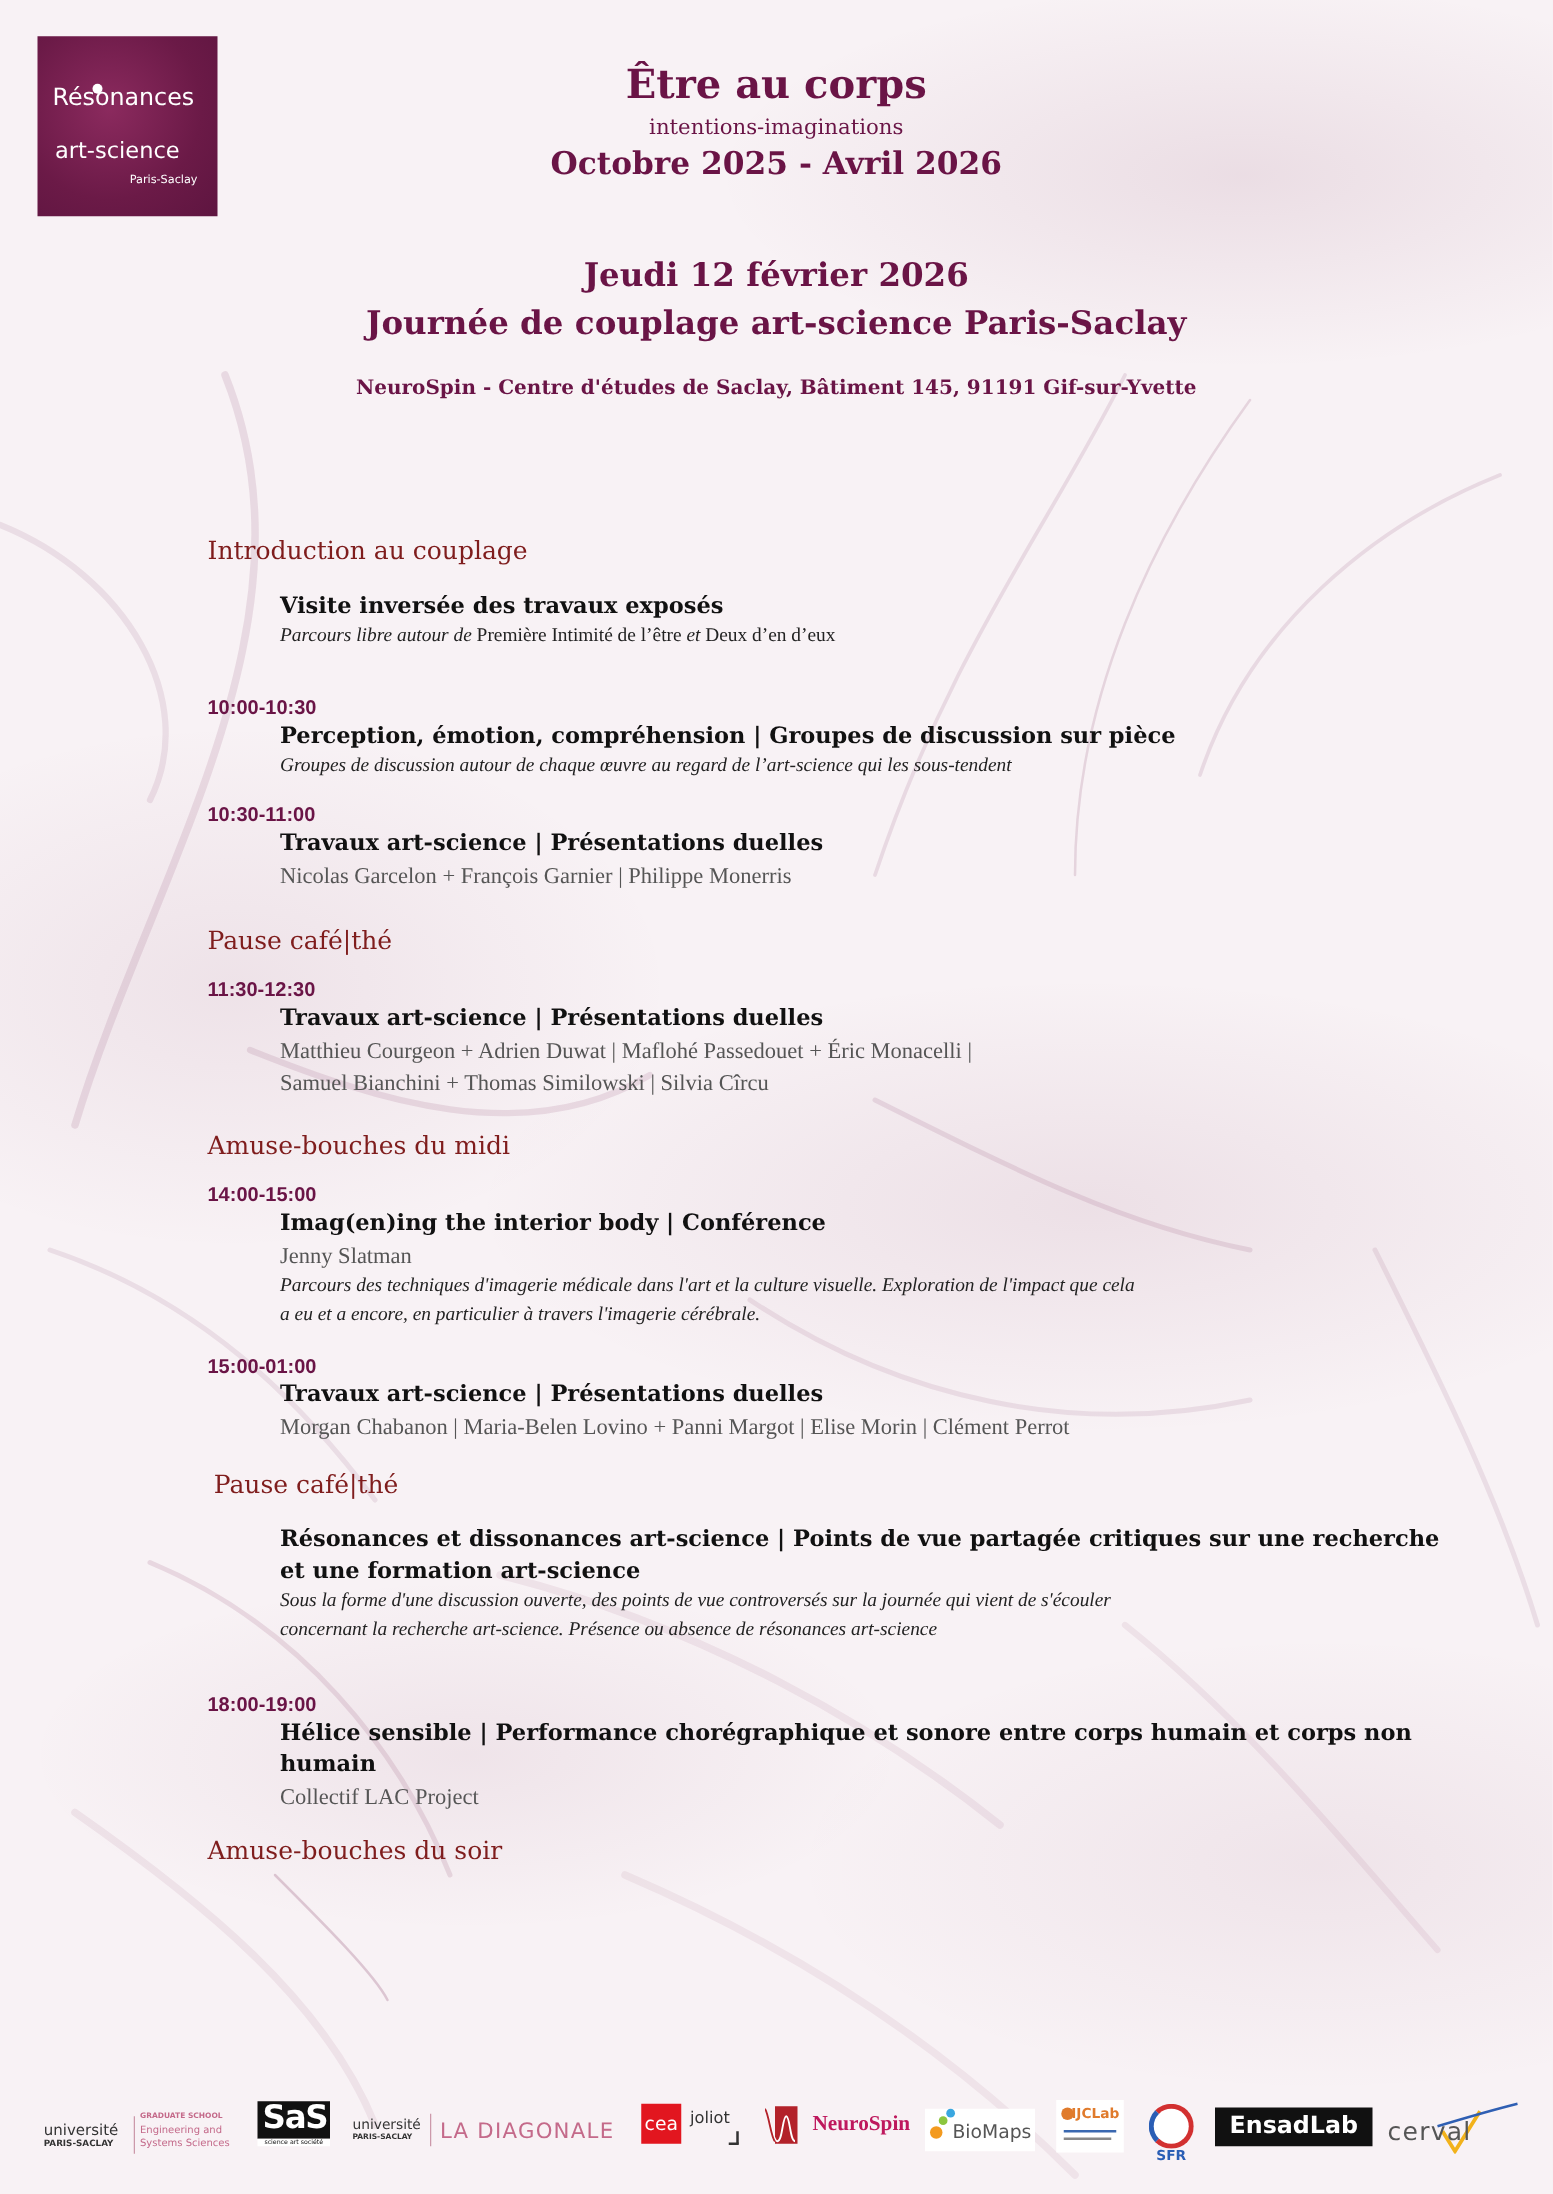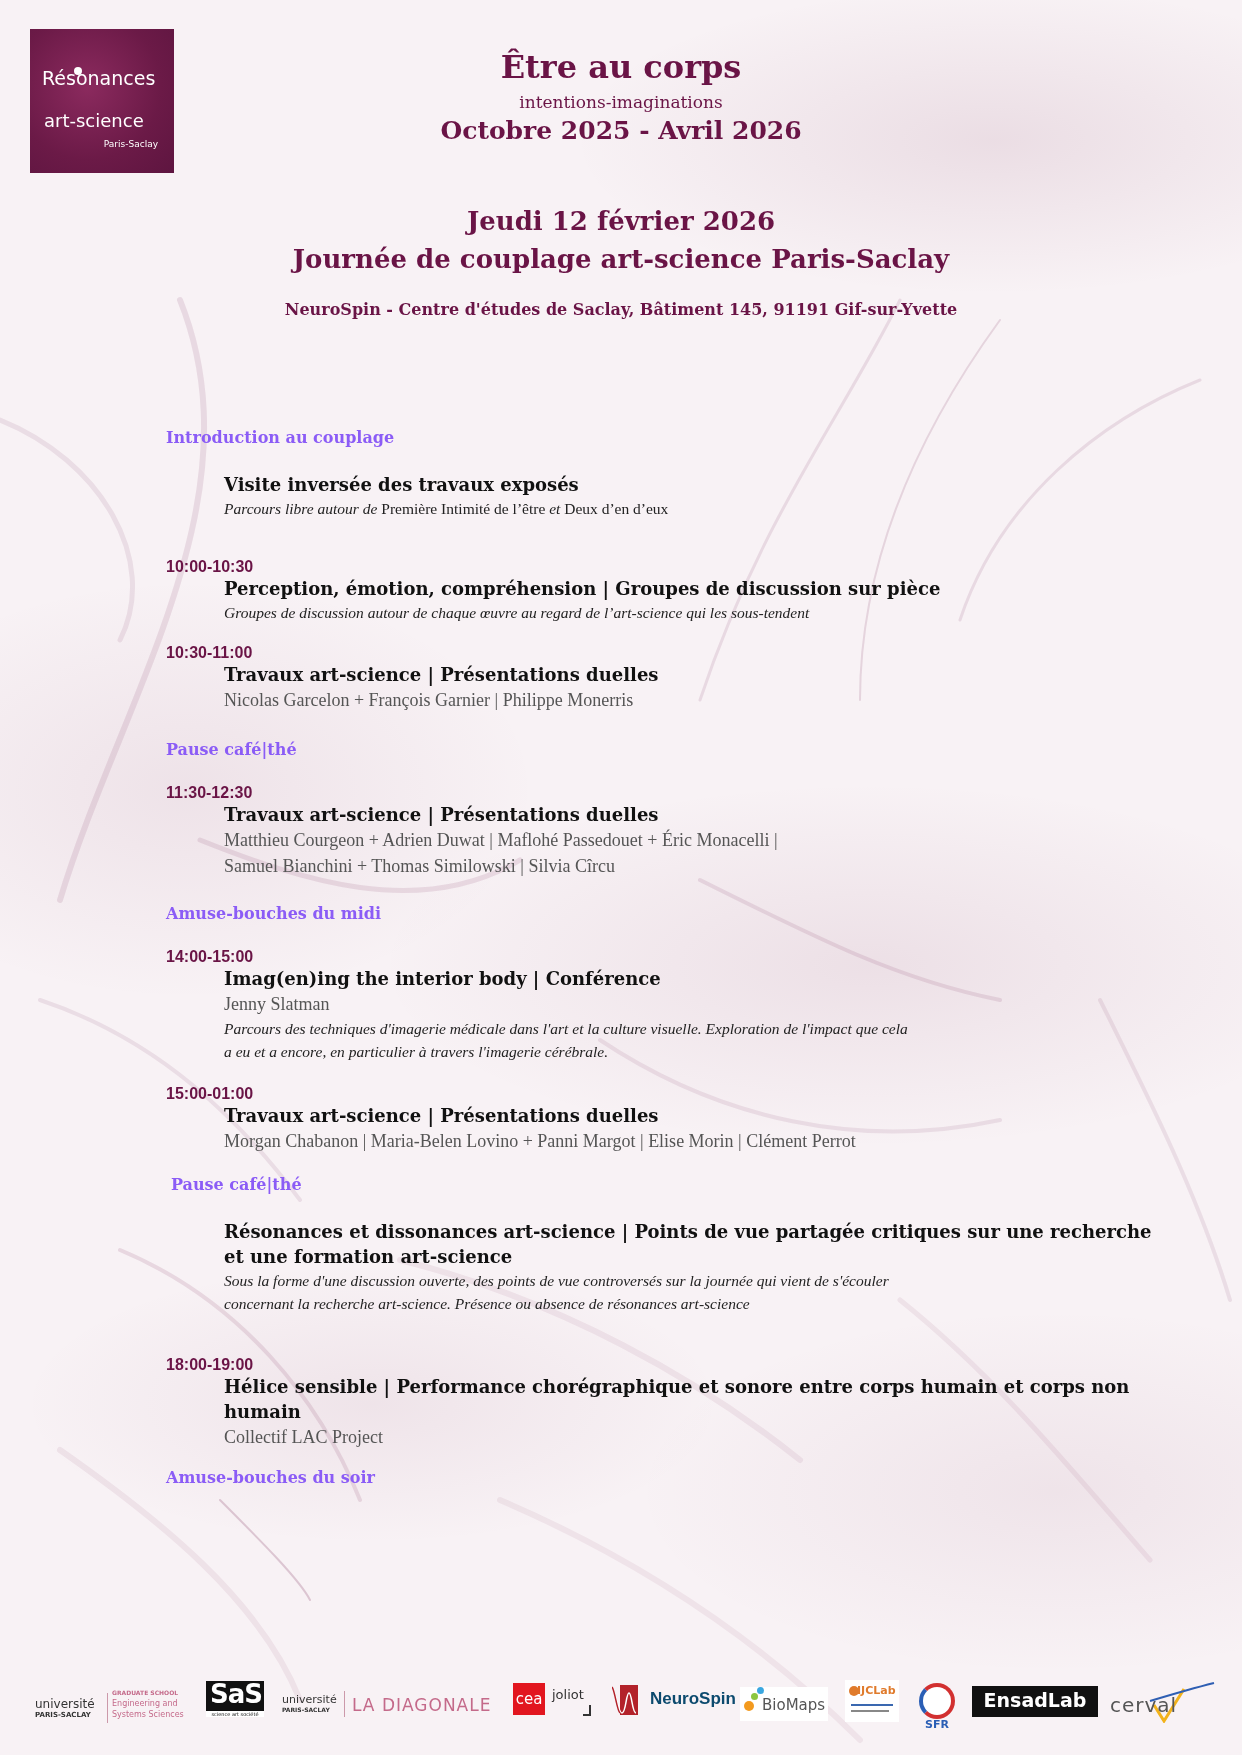--- a/index.html
+++ b/index.html
@@ -35,21 +35,21 @@
 
   .center { position: absolute; left: 0; width: 1242px; text-align: center; color: #6a1446; font-weight: bold; }
   .title { top: 48px; font-size: 32px; }
   .subtitle { top: 92px; font-size: 17px; font-weight: normal; }
   .period { top: 116px; font-size: 25px; }
   .date { top: 206px; font-size: 26px; }
   .eventname { top: 244px; font-size: 26px; }
   .venue { top: 300px; font-size: 16px; }
 
   .prog { position: absolute; left: 166px; top: 428px; width: 990px; }
-  .sec { color: #8b5cf6; font-weight: bold; font-size: 16px; }
+  .sec { color: #7f1d1d; font-weight: normal; font-size: 20px; }
   .time { color: #6a1446; font-weight: bold; font-size: 16px; font-family: "Liberation Sans", sans-serif; }
   .item { margin-left: 58px; }
   .ititle { font-weight: bold; font-size: 18px; color: #111; line-height: 25px; }
   .names { font-size: 18px; color: #555; line-height: 26px; font-family: "Liberation Serif", serif; }
   .desc { font-style: italic; font-size: 15.5px; color: #222; line-height: 23px; font-family: "Liberation Serif", serif; }
   .desc .up { font-style: normal; }
   .abs { position: absolute; left: 0; }
 
   .logos { position: absolute; left: 0; top: 1675px; width: 1242px; height: 60px; }
   .lg { position: absolute; font-family: "DejaVu Sans", sans-serif; }
@@ -204,21 +204,21 @@
       <div style="position:absolute; left:76px; top:22px; width:2px; height:10px; background:#333;"></div>
       <div style="position:absolute; left:70px; top:31px; width:8px; height:2px; background:#333;"></div>
     </div>
 
     <div class="lg" style="left:612px; top:8px; width:115px; height:36px;">
       <svg width="32" height="34" viewBox="0 0 32 34" style="position:absolute; left:0; top:0;">
         <rect x="8" y="2" width="18" height="30" fill="#b3222a"></rect>
         <path d="M0 4 C 4 10, 6 30, 10 30 C 14 30, 14 10, 17 10 C 20 10, 20 30, 24 30" fill="none" stroke="#fff" stroke-width="1.5"></path>
         <path d="M0 4 C 3 8, 5 28, 8 30" fill="none" stroke="#b3222a" stroke-width="1.5"></path>
       </svg>
-      <div style="position:absolute; left:38px; top:6px; font-size:17px; font-weight:bold; color:#0c4a6e; font-family:Liberation Sans, sans-serif;">NeuroSpin</div>
+      <div style="position:absolute; left:38px; top:6px; font-size:17px; font-weight:bold; color:#be185d; font-family:Liberation Serif, serif;">NeuroSpin</div>
     </div>
 
     <div class="lg" style="left:740px; top:12px; width:88px; height:34px; background:#fff;">
       <span style="position:absolute; left:4px; top:14px; width:10px; height:10px; border-radius:50%; background:#f39a1e;"></span>
       <span style="position:absolute; left:11px; top:6px; width:7px; height:7px; border-radius:50%; background:#8cc63f;"></span>
       <span style="position:absolute; left:17px; top:0px; width:7px; height:7px; border-radius:50%; background:#3aa7e0;"></span>
       <div style="position:absolute; left:22px; top:9px; font-size:15px; color:#555;">BioMaps</div>
     </div>
 
     <div class="lg" style="left:845px; top:5px; width:54px; height:42px; background:#fff;">

